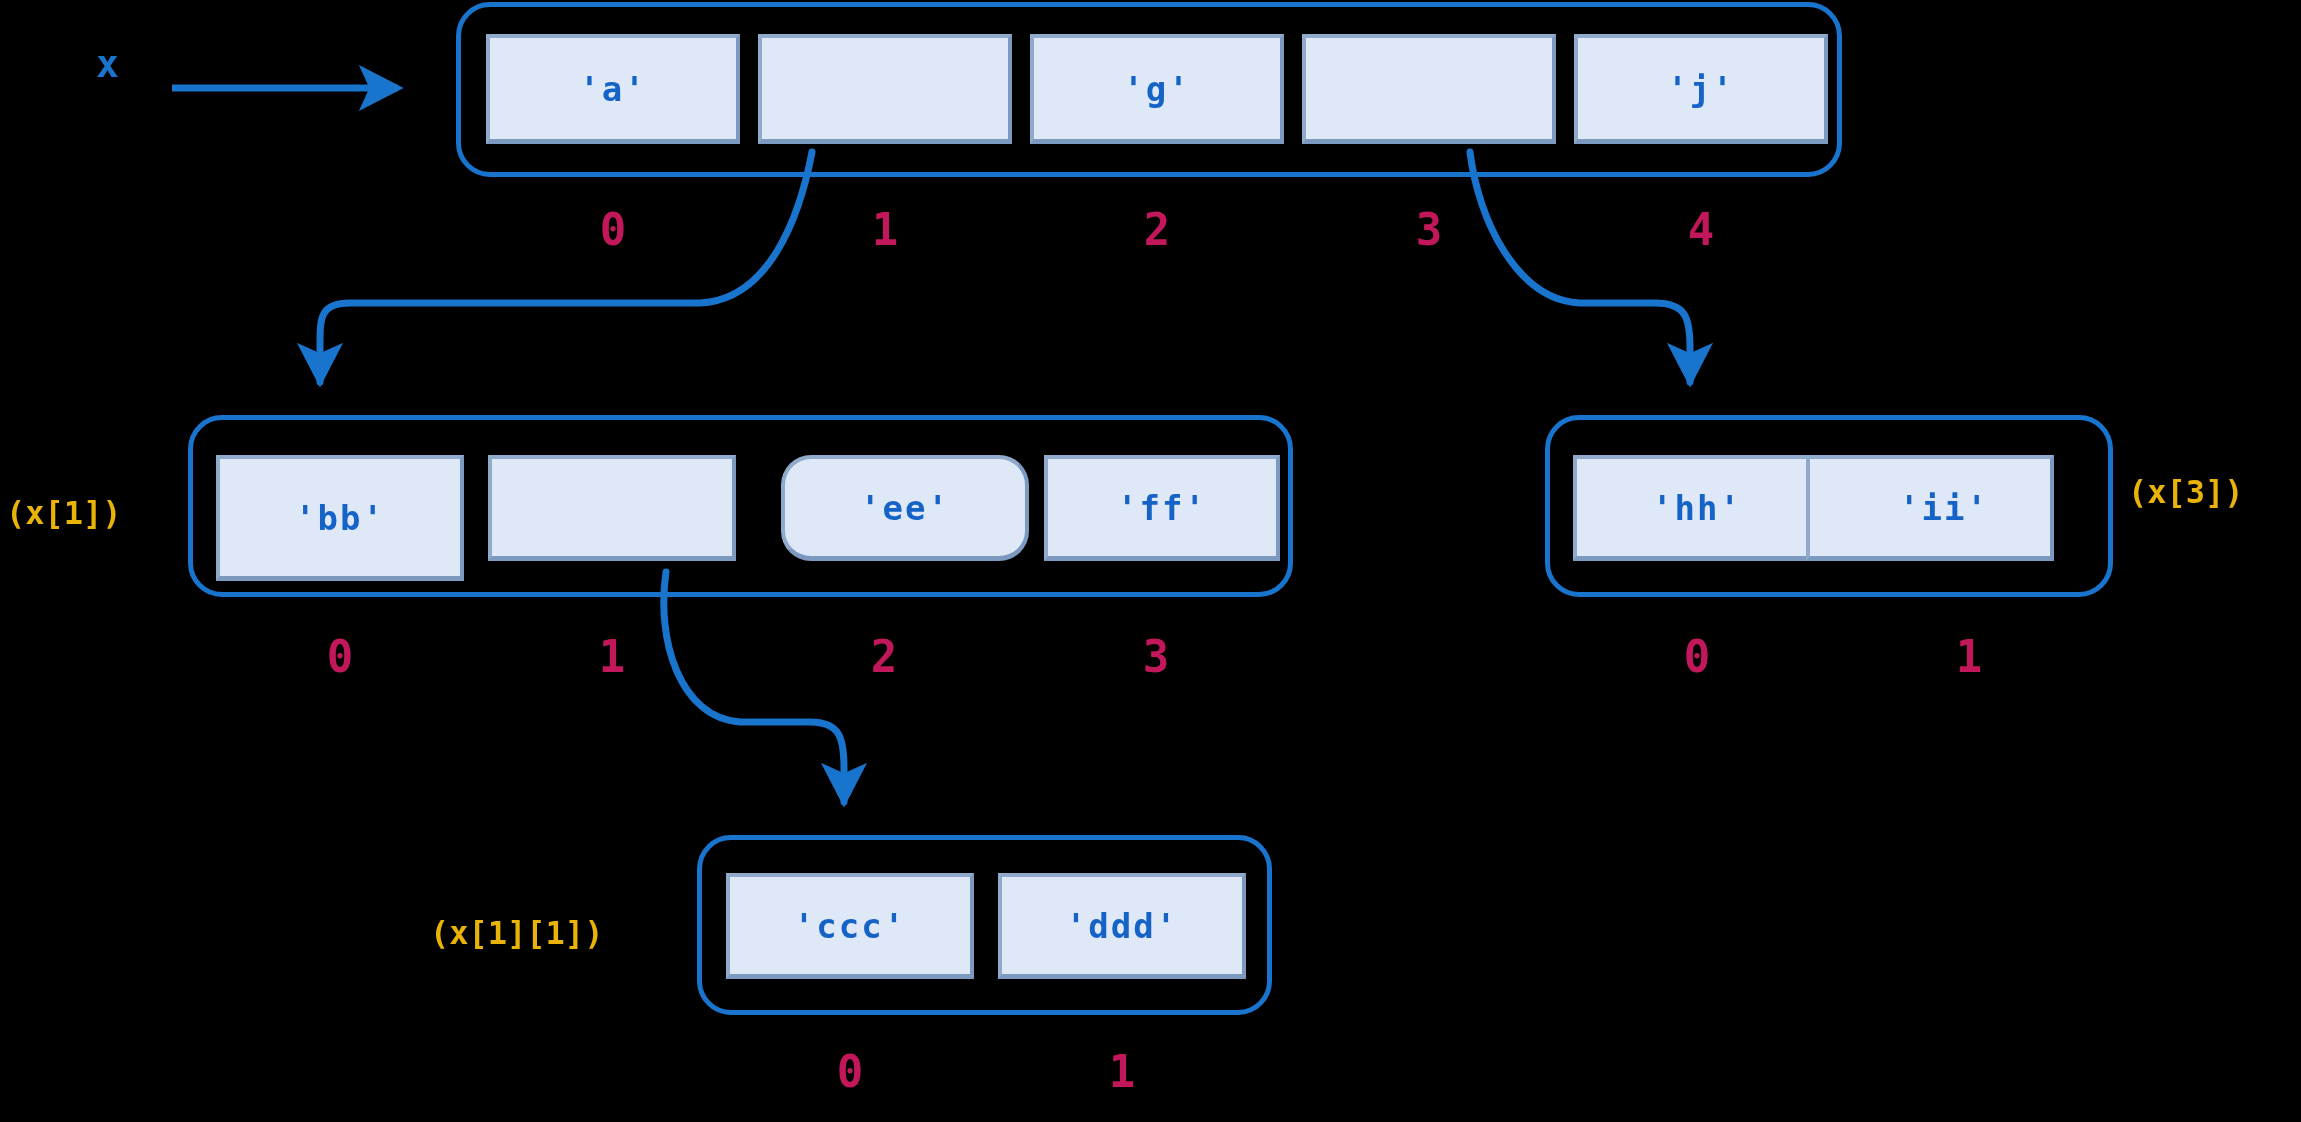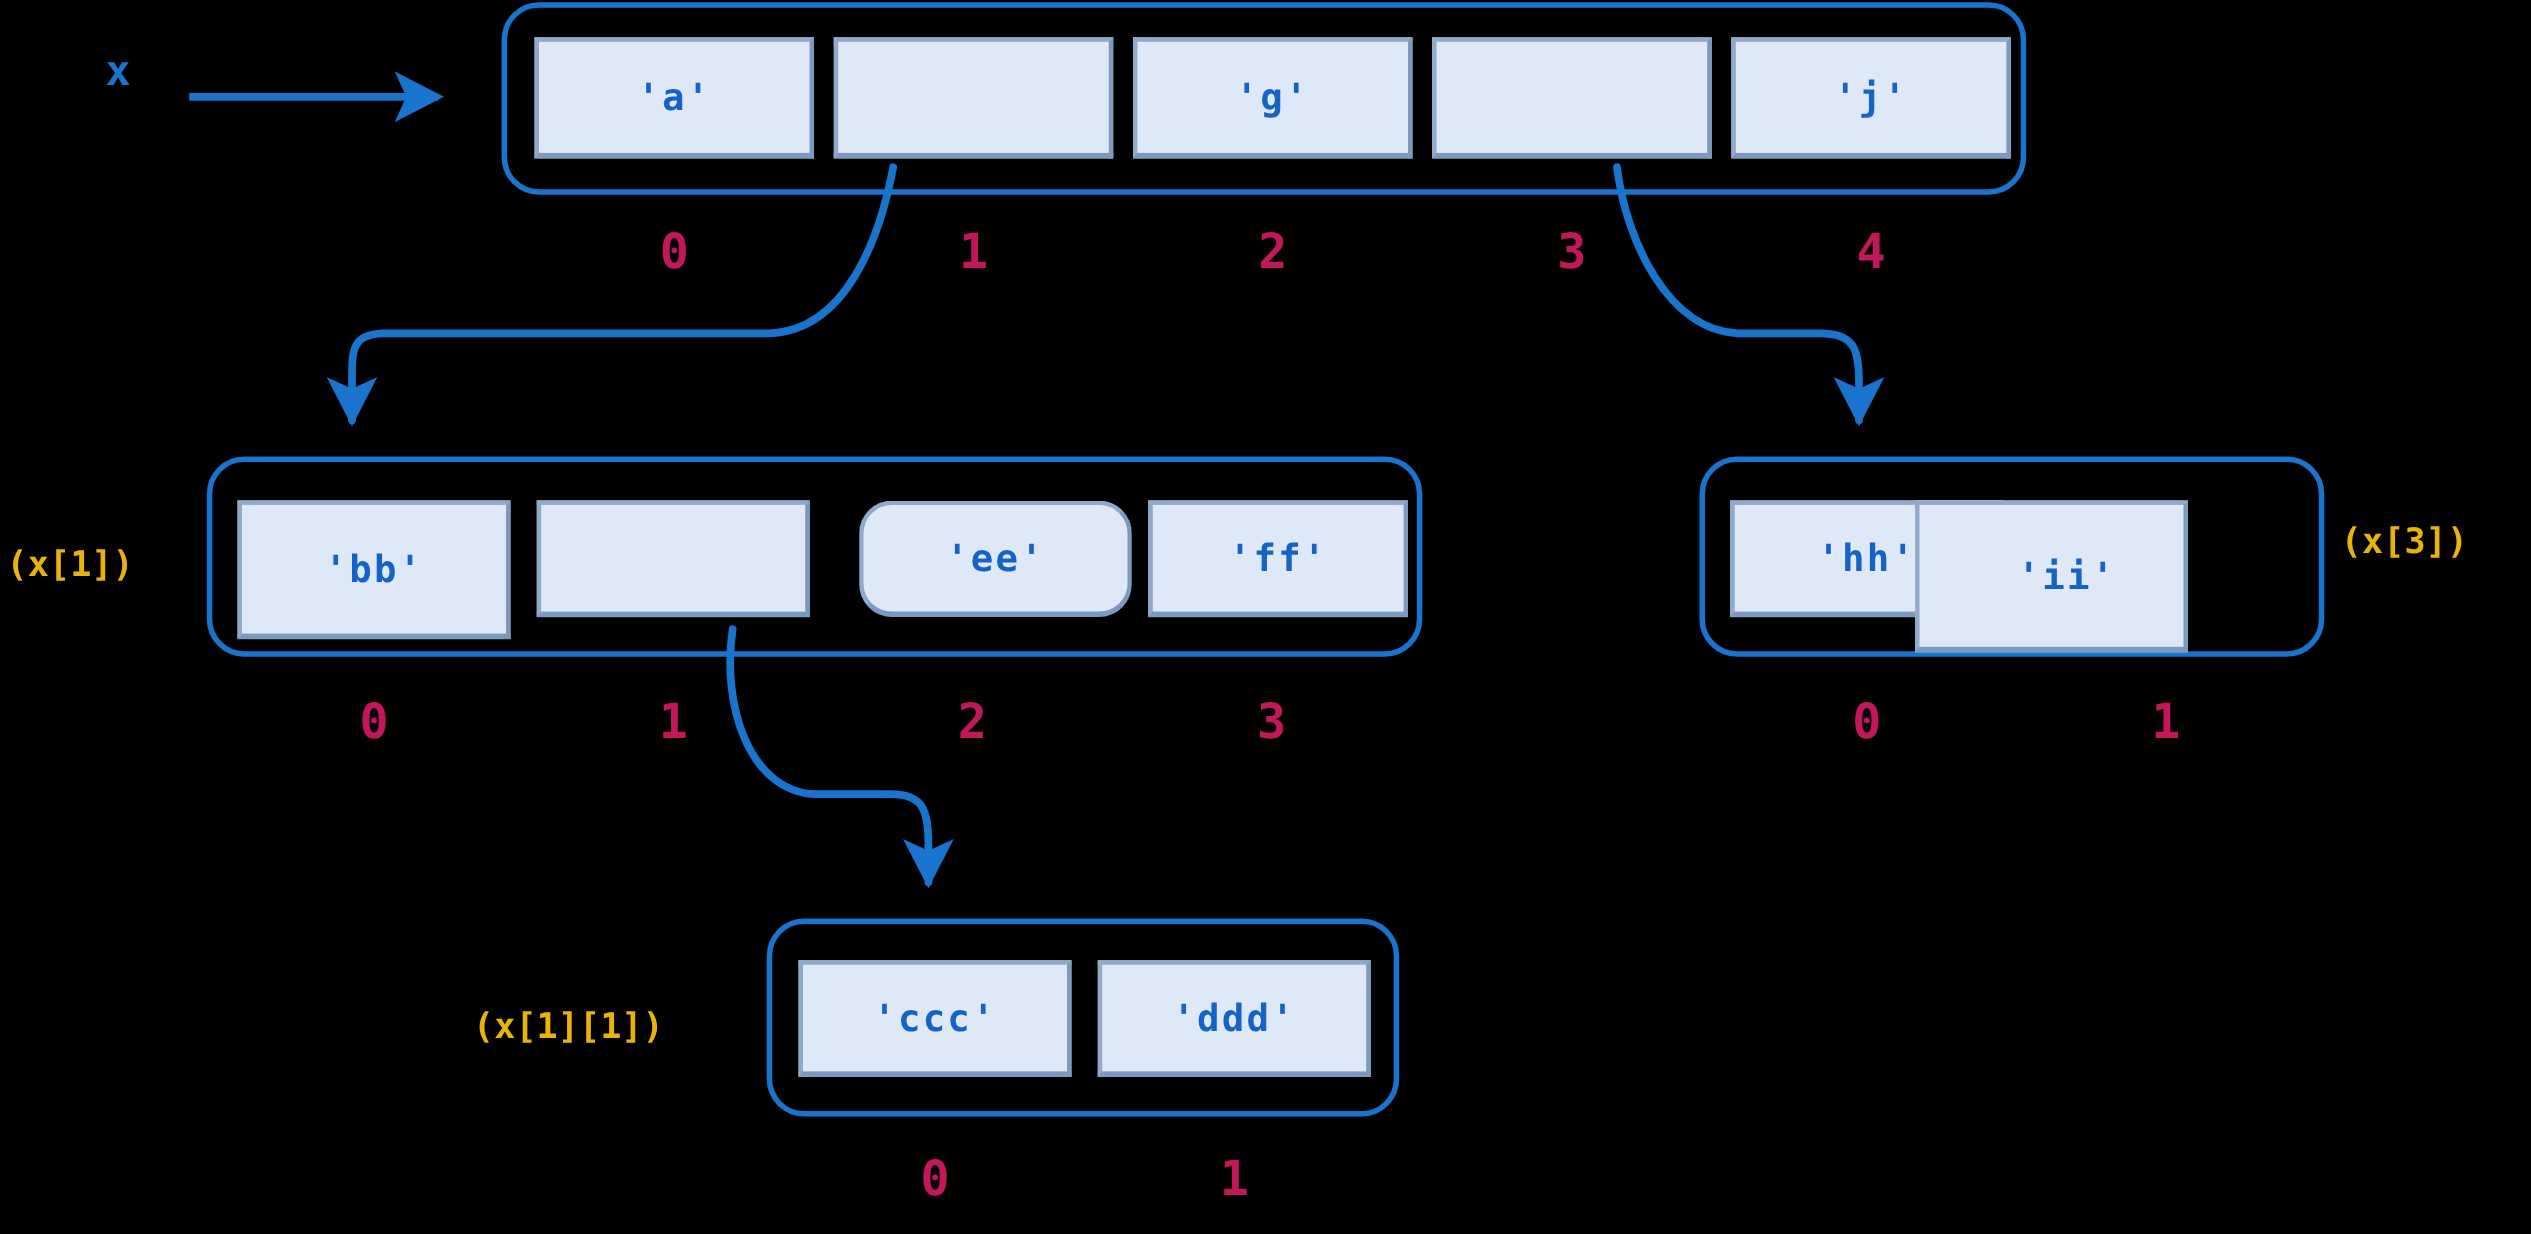--- a/index.html
+++ b/index.html
@@ -131,21 +131,21 @@
   <div class="cell" style="left:1032px;top:455px;width:236px;height:106px;margin-left:12px;">'ff'</div>
 
   <div class="idx" style="left:340px;top:635px;">0</div>
   <div class="idx" style="left:612px;top:635px;">1</div>
   <div class="idx" style="left:884px;top:635px;">2</div>
   <div class="idx" style="left:1156px;top:635px;">3</div>
 
   <div class="listbox" style="left:1545px;top:415px;width:568px;height:182px;"></div>
 
   <div class="cell" style="left:1573px;top:455px;width:248px;height:106px;">'hh'</div>
-  <div class="cell" style="left:1741px;top:455px;width:248px;height:138px;padding-left:28px;">'ii'</div>
+  <div class="cell" style="left:1806px;top:455px;width:248px;height:106px;padding-left:28px;">'ii'</div>
 
   <div class="vlabel" style="left:2128px;top:476px;">(x[3])</div>
 
   <div class="idx" style="left:1697px;top:635px;">0</div>
   <div class="idx" style="left:1969px;top:635px;">1</div>
 
   <div class="vlabel" style="left:430px;top:917px;">(x[1][1])</div>
 
   <div class="listbox" style="left:697px;top:835px;width:575px;height:180px;"></div>
 

